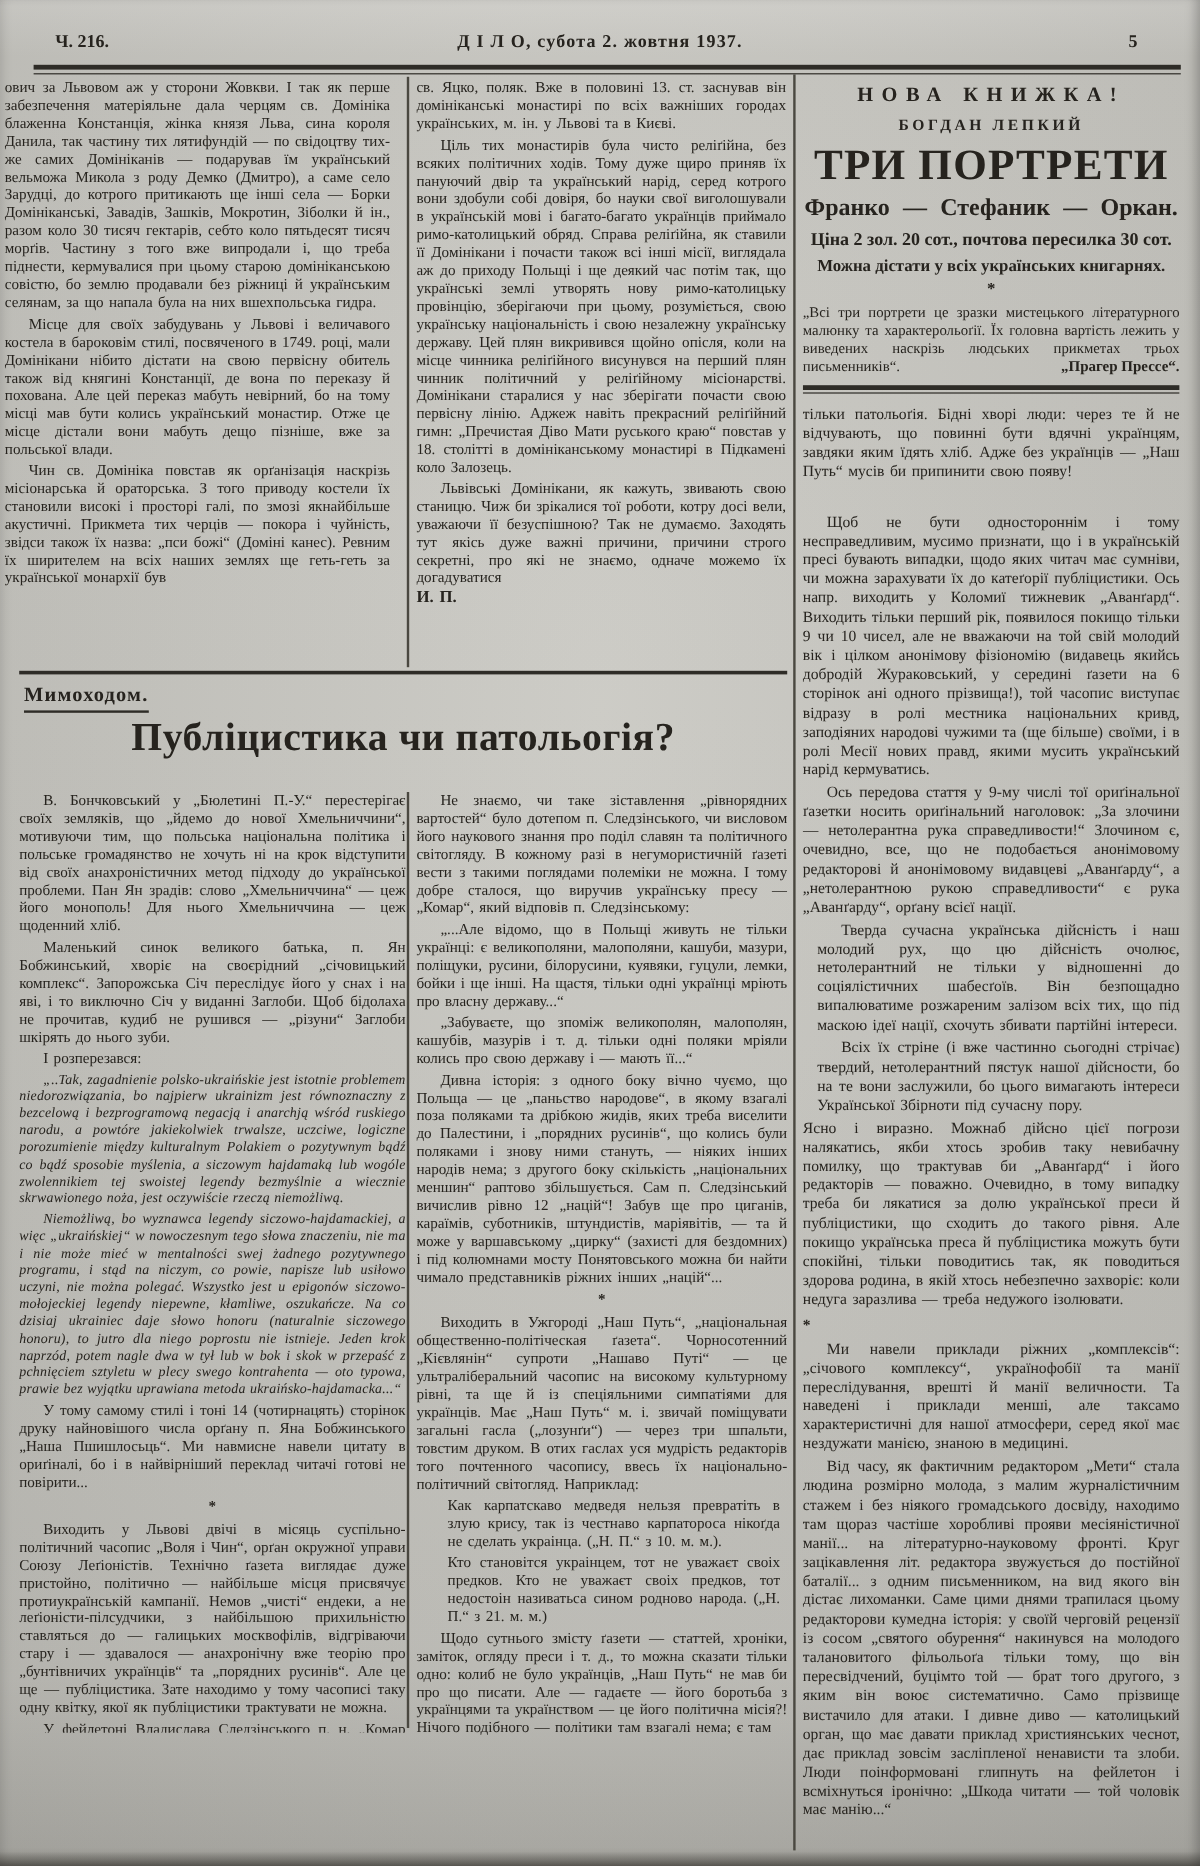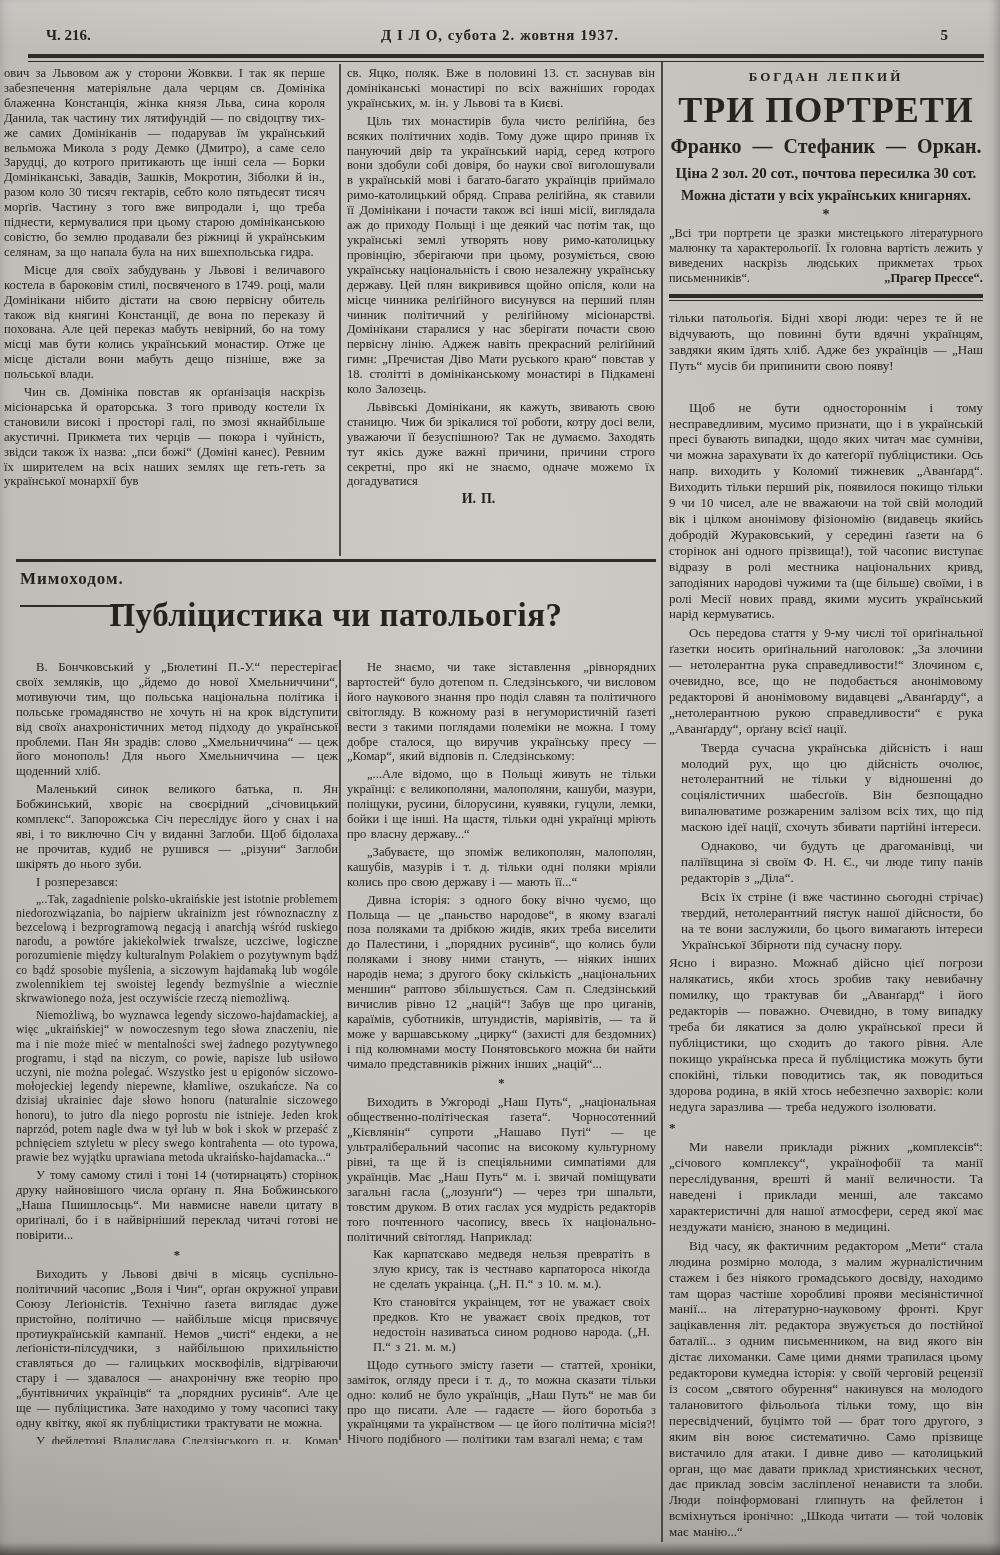--- a/index.html
+++ b/index.html
@@ -23,31 +23,31 @@
   #vr1a{left:339px;top:64px;height:492px;}
   #vr1b{left:339px;top:660px;height:780px;}
   #vr2{left:661px;top:62px;height:1480px;}
 
   .col{position:absolute;text-align:justify;font-size:12.6px;line-height:14.9px;
     word-spacing:1.3px;overflow:hidden;}
   .col p{margin:0 0 3px;}
   .ind{text-indent:20px;}
   #dom-left{left:4px;top:66px;width:321px;height:490px;}
   #dom-mid{left:347px;top:66px;width:308px;height:490px;}
-  .sig{text-align:center;padding-right:45px;font-weight:bold;font-size:14px;margin-top:3px;}
+  .sig{text-align:left;padding-right:45px;font-weight:bold;font-size:14px;margin-top:3px;}
 
   #sec-rule{position:absolute;left:16px;top:559px;width:640px;height:3px;background:#2e2c27;}
   .kicker{position:absolute;left:20px;top:569px;font-size:17px;font-weight:bold;letter-spacing:1px;
-    border-bottom:2.5px solid #2e2c27;padding-bottom:16px;}
+    border-bottom:2.5px solid #2e2c27;padding-bottom:3px;}
   .headline{position:absolute;left:16px;top:597px;width:640px;text-align:center;
     font-size:33px;font-weight:bold;letter-spacing:0.5px;white-space:nowrap;}
 
   #art-left{left:16px;top:660px;width:322px;height:784px;}
   #art-mid{left:347px;top:660px;width:309px;height:786px;}
-  .polish{font-size:11.6px;line-height:14.2px;letter-spacing:0.2px;word-spacing:0.5px;}
+  .polish{font-style:italic;font-size:11.6px;line-height:14.2px;letter-spacing:0.2px;word-spacing:0.5px;}
   .rquote{padding-left:26px;padding-right:6px;}
   .sep{text-align:center;font-weight:bold;margin:5px 0 4px !important;text-indent:0;}
 
   #right{position:absolute;left:669px;top:62px;width:314px;height:1488px;overflow:hidden;}
   .ad{text-align:center;}
   .ad-h{font-size:17px;font-weight:bold;letter-spacing:7px;margin-top:7px;}
   .ad-a{font-size:13px;font-weight:bold;letter-spacing:3px;margin-top:7px;}
   .ad-t{font-size:36px;line-height:44px;font-weight:bold;letter-spacing:1px;margin-top:3px;white-space:nowrap;}
   .ad-s{font-size:20px;font-weight:bold;margin-top:3px;word-spacing:6px;}
   .ad-p{font-size:15px;font-weight:bold;margin-top:7px;}
@@ -113,37 +113,37 @@
     <p class="ind">Дивна історія: з одного боку вічно чуємо, що Польща — це „паньство народове“, в якому взагалі поза поляками та дрібкою жидів, яких треба виселити до Палестини, і „порядних русинів“, що колись були поляками і знову ними стануть, — ніяких інших народів нема; з другого боку скількість „національних меншин“ раптово збільшується. Сам п. Следзінський вичислив рівно 12 „націй“! Забув ще про циганів, караїмів, суботників, штундистів, маріявітів, — та й може у варшавському „цирку“ (захисті для бездомних) і під колюмнами мосту Понятовського можна би найти чимало представників ріжних інших „націй“...</p>
     <p class="sep">*</p>
     <p class="ind">Виходить в Ужгороді „Наш Путь“, „національная общественно-політіческая ґазета“. Чорносотенний „Кієвлянін“ супроти „Нашаво Путі“ — це ультраліберальний часопис на високому культурному рівні, та ще й із спеціяльними симпатіями для українців. Має „Наш Путь“ м. і. звичай поміщувати загальні гасла („лозунґи“) — через три шпальти, товстим друком. В отих гаслах уся мудрість редакторів того почтенного часопису, ввесь їх національно-політичний світогляд. Наприклад:</p>
     <p class="rquote">Как карпатскаво медведя нельзя превратіть в злую крису, так із честнаво карпатороса нікоґда не сделать украінца. („Н. П.“ з 10. м. м.).</p>
     <p class="rquote">Кто становітся украінцем, тот не уважаєт своіх предков. Кто не уважаєт своіх предков, тот недостоін називатьса сином родново народа. („Н. П.“ з 21. м. м.)</p>
     <p class="ind">Щодо сутнього змісту ґазети — статтей, хроніки, заміток, огляду преси і т. д., то можна сказати тільки одно: колиб не було українців, „Наш Путь“ не мав би про що писати. Але — гадаєте — його боротьба з українцями та українством — це його політична місія?! Нічого подібного — політики там взагалі нема; є там</p>
   </div>
 
   <div id="right">
     <div class="ad">
+      <div class="ad-h">НОВА КНИЖКА!</div>
       <div class="ad-a">БОГДАН ЛЕПКИЙ</div>
       <div class="ad-t">ТРИ ПОРТРЕТИ</div>
       <div class="ad-s">Франко — Стефаник — Оркан.</div>
       <div class="ad-p">Ціна 2 зол. 20 сот., почтова пересилка 30 сот.</div>
       <div class="ad-av">Можна дістати у всіх українських книгарнях.</div>
       <div class="ad-star">*</div>
       <div class="ad-q">„Всі три портрети це зразки мистецького літературного малюнку та характерольоґії. Їх головна вартість лежить у виведених наскрізь людських прикметах трьох письменників“.</div>
       <div class="ad-qs">„Прагер Прессе“.</div>
     </div>
     <div class="ad-rule"></div>
 
     <div class="rtxt">
       <p>тільки патольоґія. Бідні хворі люди: через те й не відчувають, що повинні бути вдячні українцям, завдяки яким їдять хліб. Адже без українців — „Наш Путь“ мусів би припинити свою появу!</p>
       <p class="ind gap-lg">Щоб не бути одностороннім і тому несправедливим, мусимо признати, що і в українській пресі бувають випадки, щодо яких читач має сумніви, чи можна зарахувати їх до катеґорії публіцистики. Ось напр. виходить у Коломиї тижневик „Аванґард“. Виходить тільки перший рік, появилося покищо тільки 9 чи 10 чисел, але не вважаючи на той свій молодий вік і цілком анонімову фізіономію (видавець якийсь добродій Жураковський, у середині ґазети на 6 сторінок ані одного прізвища!), той часопис виступає відразу в ролі местника національних кривд, заподіяних народові чужими та (ще більше) своїми, і в ролі Месії нових правд, якими мусить український нарід кермуватись.</p>
       <p class="ind">Ось передова стаття у 9-му числі тої ориґінальної ґазетки носить ориґінальний наголовок: „За злочини — нетолерантна рука справедливости!“ Злочином є, очевидно, все, що не подобається анонімовому редакторові й анонімовому видавцеві „Аванґарду“, а „нетолерантною рукою справедливости“ є рука „Аванґарду“, орґану всієї нації.</p>
       <p class="ind qblock">Тверда сучасна українська дійсність і наш молодий рух, що цю дійсність очолює, нетолерантний не тільки у відношенні до соціялістичних шабесґоїв. Він безпощадно випалюватиме розжареним залізом всіх тих, що під маскою ідеї нації, схочуть збивати партійні інтереси.</p>
-      <p class="ind qblock">Однаково, чи будуть це драгоманівці, чи паліївщина зі своїм Ф. Н. Є., чи люде типу панів редакторів з „Діла“.</p>
       <p class="ind qblock">Всіх їх стріне (і вже частинно сьогодні стрічає) твердий, нетолерантний пястук нашої дійсности, бо на те вони заслужили, бо цього вимагають інтереси Української Збірноти під сучасну пору.</p>
       <p>Ясно і виразно. Можнаб дійсно цієї погрози налякатись, якби хтось зробив таку невибачну помилку, що трактував би „Аванґард“ і його редакторів — поважно. Очевидно, в тому випадку треба би лякатися за долю української преси й публіцистики, що сходить до такого рівня. Але покищо українська преса й публіцистика можуть бути спокійні, тільки поводитись так, як поводиться здорова родина, в якій хтось небезпечно захворіє: коли недуга заразлива — треба недужого ізолювати.</p>
       <p class="sep">*</p>
       <p class="ind">Ми навели приклади ріжних „комплексів“: „січового комплексу“, українофобії та манії переслідування, врешті й манії величности. Та наведені і приклади менші, але таксамо характеристичні для нашої атмосфери, серед якої має нездужати манією, знаною в медицині.</p>
       <p class="ind">Від часу, як фактичним редактором „Мети“ стала людина розмірно молода, з малим журналістичним стажем і без ніякого громадського досвіду, находимо там щораз частіше хоробливі прояви месіяністичної манії... на літературно-науковому фронті. Круг зацікавлення літ. редактора звужується до постійної баталії... з одним письменником, на вид якого він дістає лихоманки. Саме цими днями трапилася цьому редакторови кумедна історія: у своїй черговій рецензії із сосом „святого обурення“ накинувся на молодого талановитого фільольоґа тільки тому, що він пересвідчений, буцімто той — брат того другого, з яким він воює систематично. Само прізвище вистачило для атаки. І дивне диво — католицький орган, що має давати приклад християнських чеснот, дає приклад зовсім засліпленої ненависти та злоби. Люди поінформовані глипнуть на фейлетон і всміхнуться іронічно: „Шкода читати — той чоловік має манію...“</p>
     </div>
   </div>
 
 </div>
 

